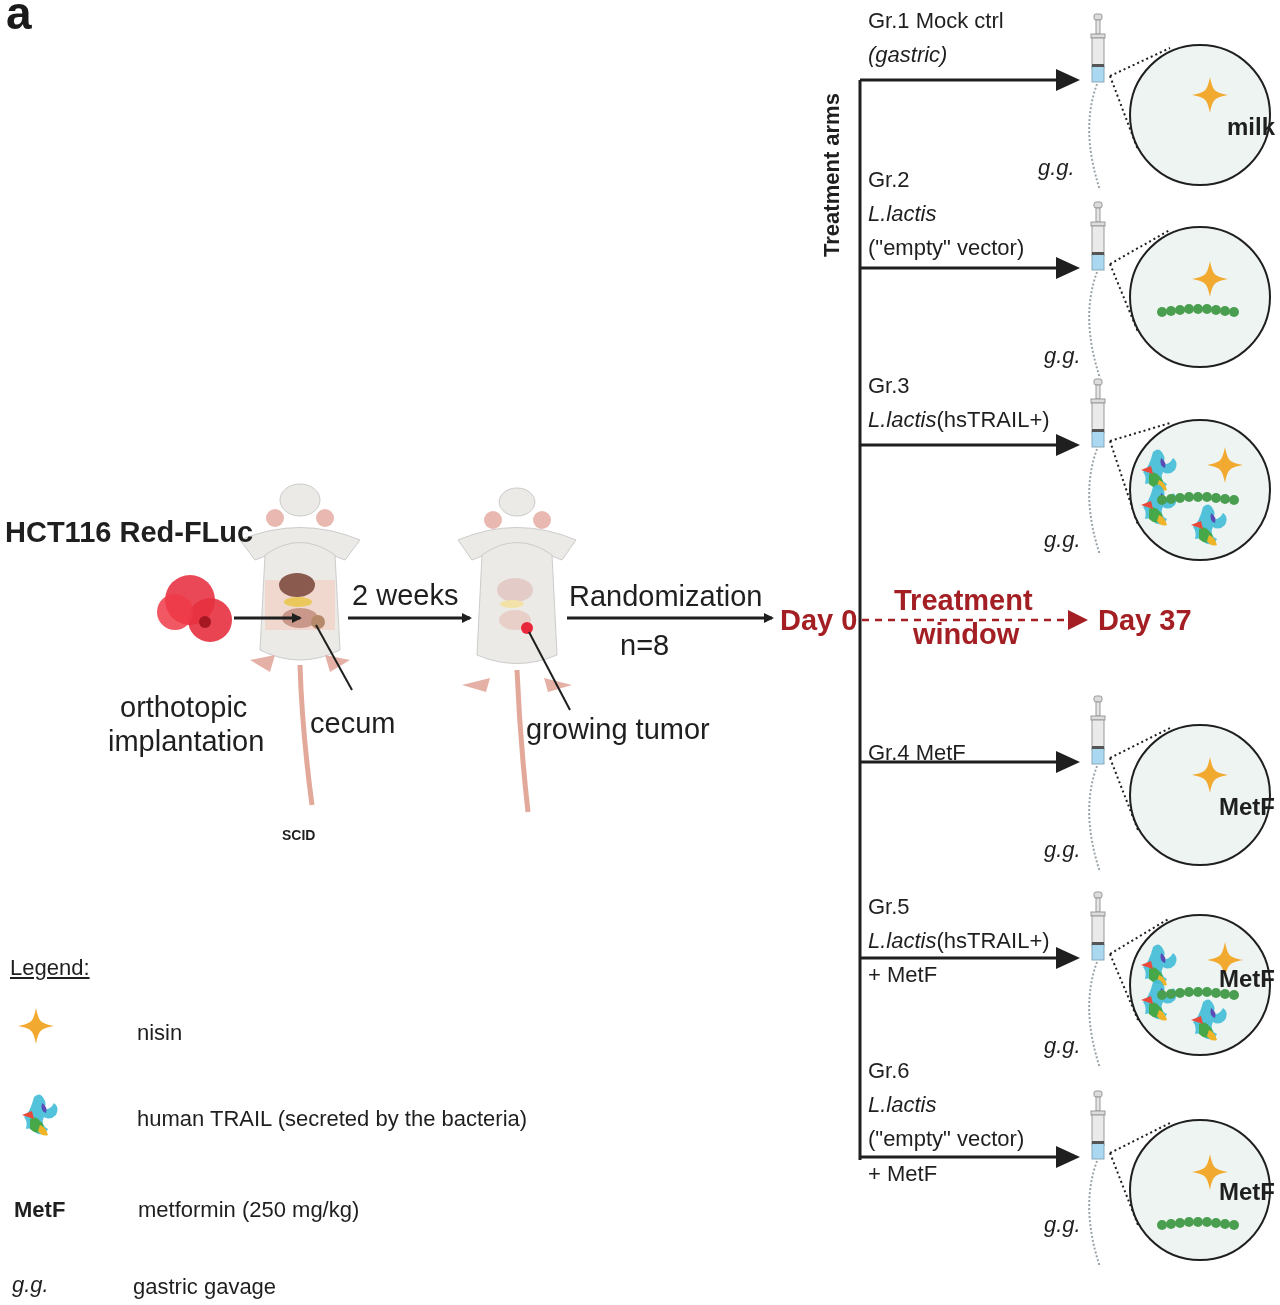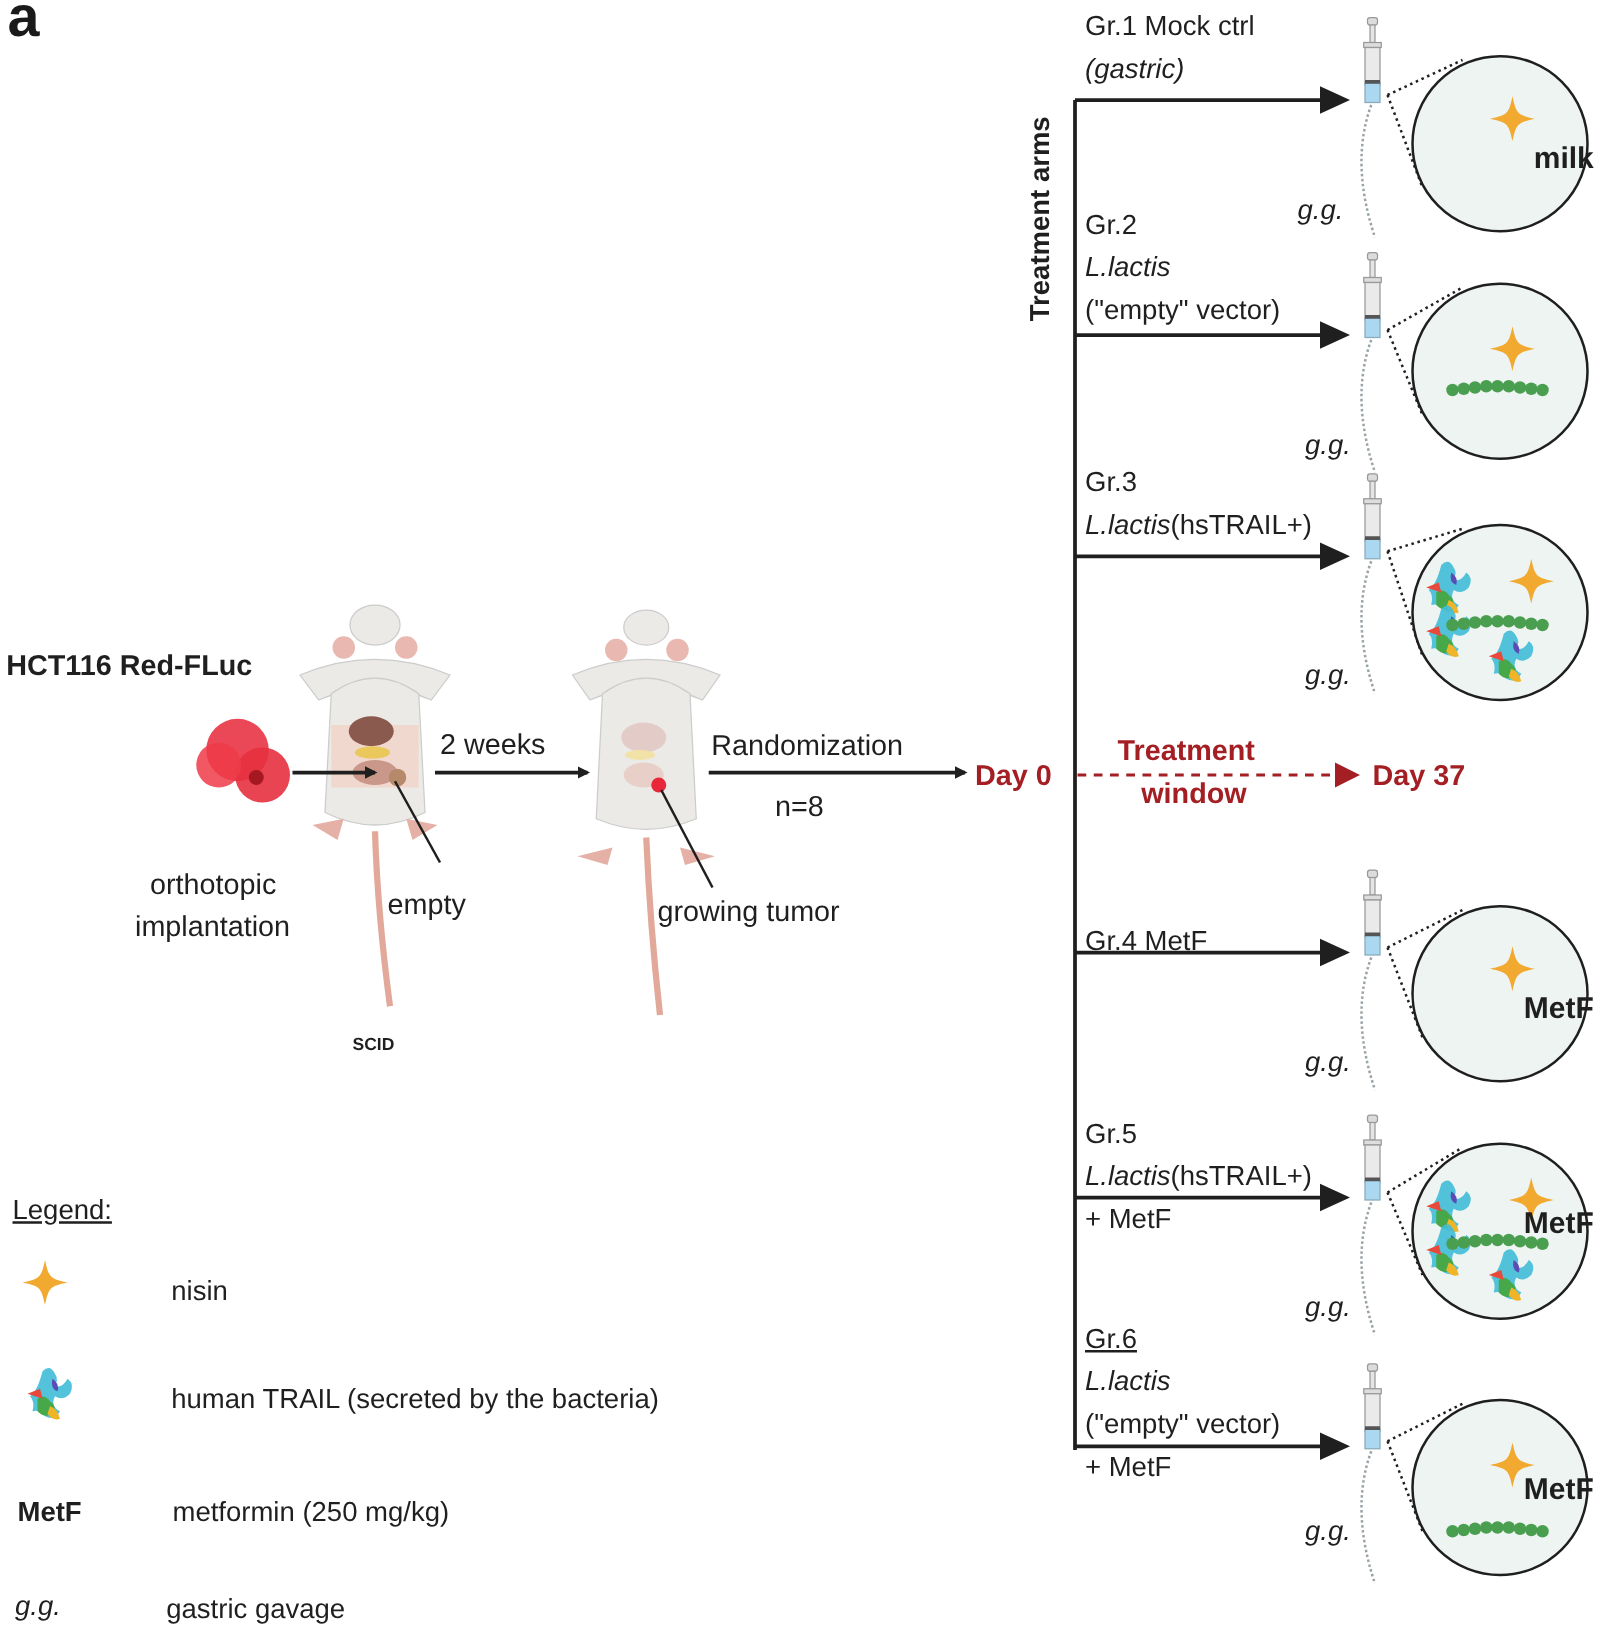--- a/index.html
+++ b/index.html
@@ -1,18 +1,18 @@
 <!DOCTYPE html>
 <html><head>
 <meta charset="utf-8">
 <style>
   html,body{margin:0;padding:0;background:#fff;}
   body{width:1280px;height:1305px;position:relative;overflow:hidden;font-family:"Liberation Sans",sans-serif;color:#1f1f1f;}
   .abs{position:absolute;}
-  .txt{font-size:23px;line-height:34px;white-space:nowrap;}
+  .txt{font-size:29px;line-height:34px;white-space:nowrap;}
   .bold{font-weight:bold;}
   .ital{font-style:italic;}
   .red{color:#a31f24;}
   svg{position:absolute;left:0;top:0;}
   .panel-letter{left:6px;top:-14px;font-size:46px;font-weight:bold;color:#1a1a1a;}
   .arm-label{left:868px;font-size:22px;line-height:34px;}
   .gg{font-size:22px;font-style:italic;}
   .circle-text{font-size:24px;font-weight:bold;text-align:right;width:150px;}
   .legend-title{left:10px;top:955px;font-size:22px;text-decoration:underline;}
 </style>
@@ -168,21 +168,21 @@
       <use href="#bacteriaChain" x="1162" y="1225"></use>
     </g>
 
   <use href="#star" x="36" y="1026"></use>
   <use href="#trail" x="46" y="1115" transform=""></use>
 </svg>
 
 <div class="abs txt bold" style="left:5px;top:515px;">HCT116 Red-FLuc</div>
 <div class="abs txt" style="left:120px;top:690px;">orthotopic</div>
 <div class="abs txt" style="left:108px;top:724px;">implantation</div>
-<div class="abs txt" style="left:310px;top:706px;">empty</div>
+<div class="abs txt" style="left:310px;top:706px;">cecum</div>
 <div class="abs txt bold" style="left:282px;top:818px;font-size:14px;">SCID</div>
 <div class="abs txt" style="left:352px;top:578px;">2 weeks</div>
 <div class="abs txt" style="left:526px;top:712px;">growing tumor</div>
 <div class="abs txt" style="left:569px;top:579px;">Randomization</div>
 <div class="abs txt" style="left:620px;top:628px;">n=8</div>
 
 <div class="abs txt bold red" style="left:780px;top:603px;">Day 0</div>
 <div class="abs txt bold red" style="left:894px;top:583px;">Treatment</div>
 <div class="abs txt bold red" style="left:913px;top:617px;">window</div>
 <div class="abs txt bold red" style="left:1098px;top:603px;">Day 37</div>
@@ -204,21 +204,21 @@
     <div class="abs circle-text" style="left: 1125px; top: 793px;">MetF</div>
     <div class="abs gg" style="left: 1044px; top: 837px;">g.g.</div>
     <div class="abs arm-label" style="top: 718px; margin-top: 18px;">Gr.4 MetF</div>
     <div class="abs circle-text" style="left: 1125px; top: 965px;">MetF</div>
     <div class="abs gg" style="left: 1044px; top: 1033px;">g.g.</div>
     <div class="abs arm-label" style="top: 890px;">Gr.5</div>
     <div class="abs arm-label" style="top: 924px;"><span class="ital">L.lactis</span><span>(hsTRAIL+)</span></div>
     <div class="abs arm-label" style="top: 958px;">+ MetF</div>
     <div class="abs circle-text" style="left: 1125px; top: 1178px;">MetF</div>
     <div class="abs gg" style="left: 1044px; top: 1212px;">g.g.</div>
-    <div class="abs arm-label" style="top: 1054px; text-decoration: underline;">Gr.6</div>
+    <div class="abs arm-label" style="top: 1054px;">Gr.6</div>
     <div class="abs arm-label" style="top: 1088px;"><span class="ital">L.lactis</span></div>
     <div class="abs arm-label" style="top: 1122px;">("empty" vector)</div>
     <div class="abs arm-label" style="top: 1157px;">+ MetF</div>
   </div>
 
 <div class="abs legend-title">Legend:</div>
 <div class="abs txt" style="left:137px;top:1016px;font-size:22px;">nisin</div>
 <div class="abs txt" style="left:137px;top:1102px;font-size:22px;">human TRAIL (secreted by the bacteria)</div>
 <div class="abs txt bold" style="left:14px;top:1193px;font-size:22px;">MetF</div>
 <div class="abs txt" style="left:138px;top:1193px;font-size:22px;">metformin (250 mg/kg)</div>

